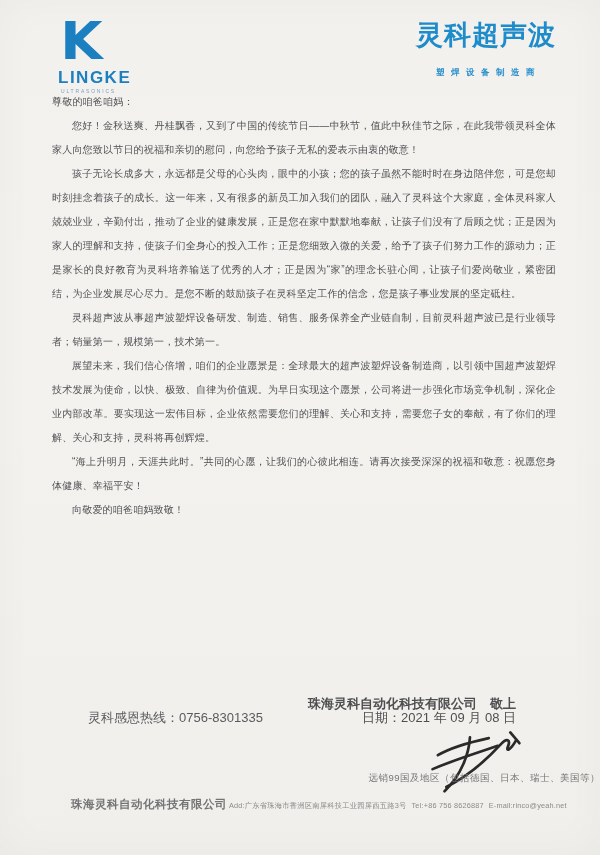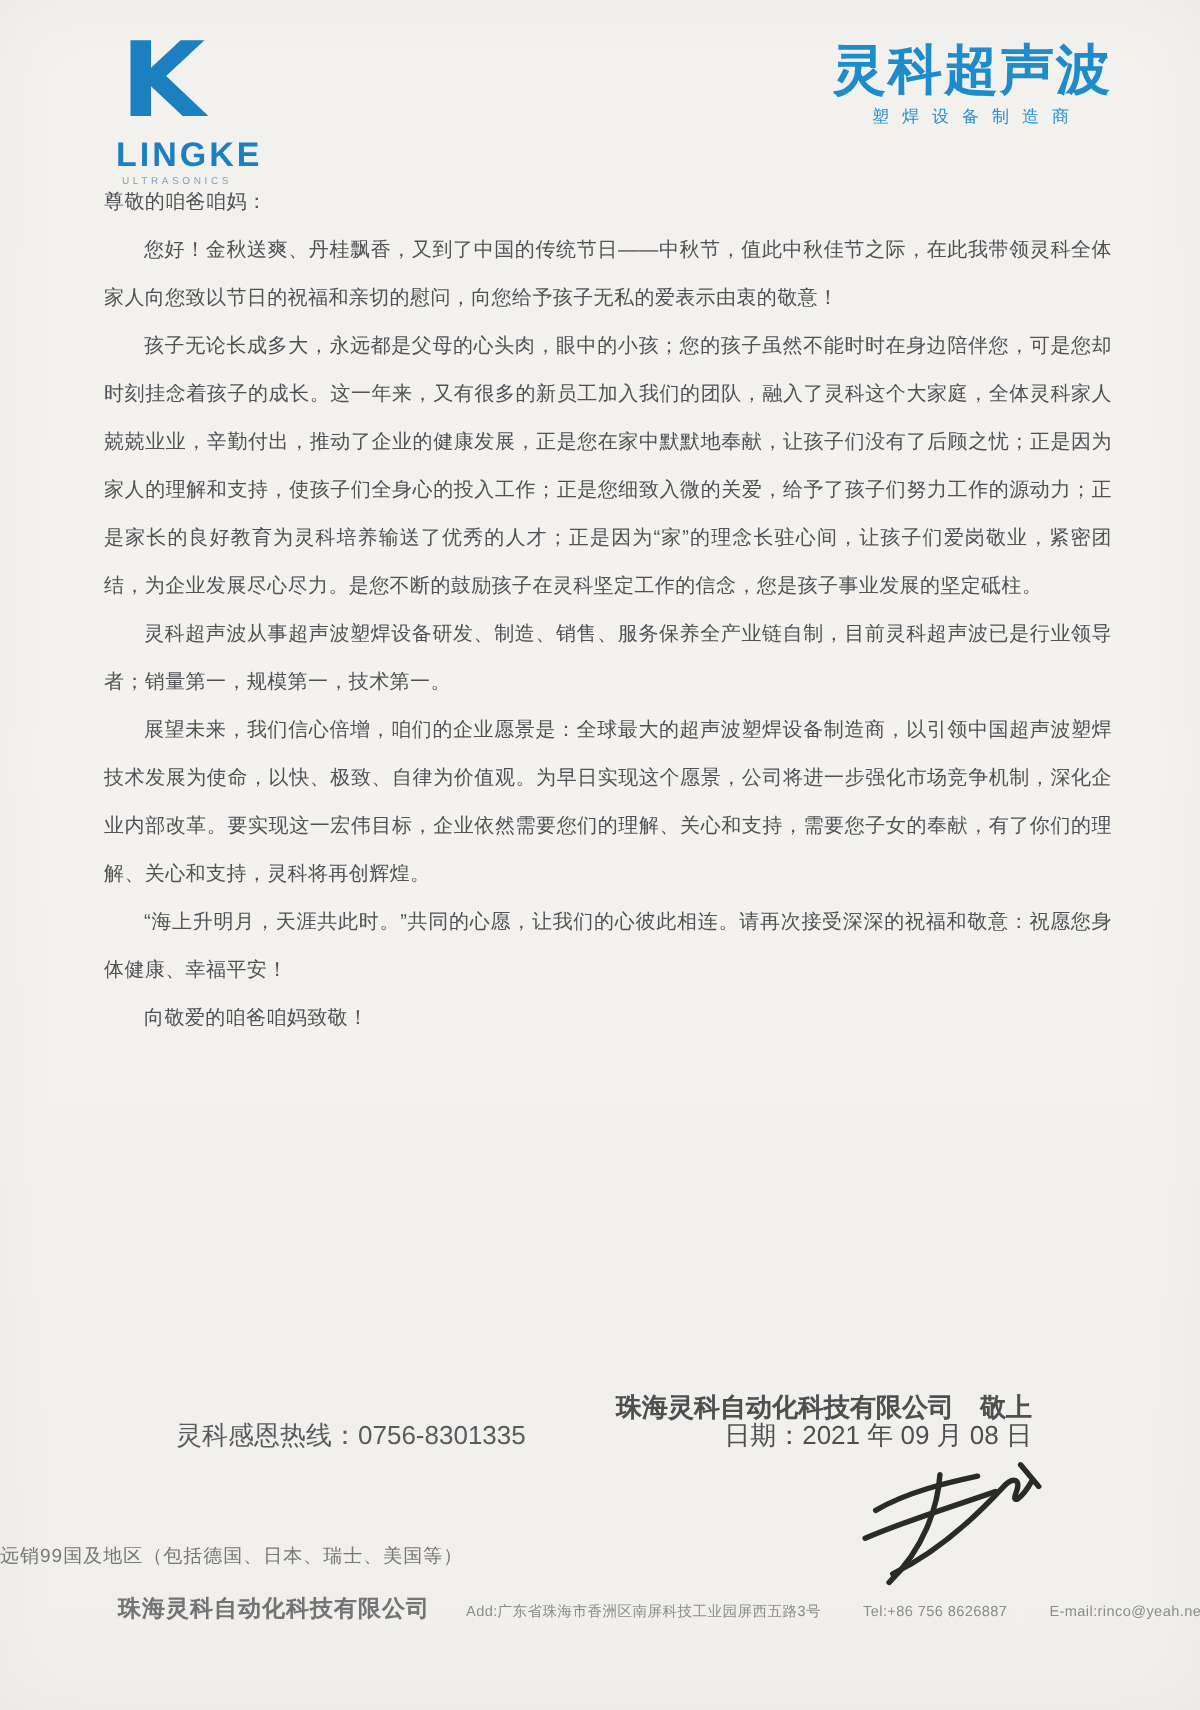--- a/index.html
+++ b/index.html
@@ -17,44 +17,44 @@
   .header { position:absolute; top:18px; left:58px; right:44px;
             display:flex; justify-content:space-between; align-items:flex-start; }
   .logo { display:flex; flex-direction:column; line-height:1; }
   .logo-k { color:#1c7fc0; font-family:"DejaVu Sans",sans-serif; font-weight:800;
             font-size:52px; line-height:0.92; margin-left:4px; transform:scaleX(1.05); }
   .logo-name { color:#1c7fc0; font-weight:800; font-size:17px; letter-spacing:1.5px; margin-top:3px; }
   .logo-tagline { color:#7fa0bd; font-size:5px; letter-spacing:1.8px; margin:3px 0 0 3px; }
 
   .brand { text-align:center; margin-top:4px; }
   .brand-title { color:#1e8bca; font-size:27px; font-weight:800; letter-spacing:1px; line-height:1; }
-  .brand-sub { color:#2b90cd; font-size:8.5px; font-weight:400; letter-spacing:6.5px;
-               margin-top:4px; padding-left:5px; }
+  .brand-sub { color:#2b90cd; font-size:8.5px; font-weight:700; letter-spacing:6.5px;
+               margin-top:18px; padding-left:5px; }
 
   
   .letter { position:absolute; top:90px; left:52px; width:504px;
             color:#515155; font-size:10px; line-height:24px;
             text-align:justify; letter-spacing:0.2px; }
   .letter p { margin:0; }
   .indent { text-indent:2em; }
 
   .signoff { position:absolute; top:681px; right:84px;
              color:#4f4f52; font-size:13px; font-weight:600;margin-top:14px; }
   .hotline { position:absolute; top:709px; left:88px; color:#5a5a5e; font-size:13px; }
   .date-line { position:absolute; top:709px; right:84px; color:#4f4f52; font-size:13px; }
 
   .signature { position:absolute; top:731px; left:424px; width:104px; height:66px;
                transform:rotate(-4deg); }
   .signature svg { width:100%; height:100%; }
 
   
-  .export-line { position:absolute; top:772px; left:0; right:0; text-align:left;
+  .export-line { position:absolute; top:772px; left:0; right:0; text-align:right;
                  color:#767677; font-size:9.5px; letter-spacing:0.5px; }
-  .footer { position:absolute; top:797px; left:59px; right:12px;
-            display:flex; align-items:baseline; gap:18px; white-space:nowrap; }
+  .footer { position:absolute; top:797px; left:71px; right:12px;
+            display:flex; align-items:baseline; gap:2px; white-space:nowrap; }
   .footer-company { color:#747476; font-size:11.5px; font-weight:700; letter-spacing:0.5px; }
   .footer-meta { color:#8b8b8c; font-size:7.3px; letter-spacing:0.2px; }
   .footer-meta + .footer-meta { margin-left:3px; }
 </style>
 </head>
 <body>
 
 <div class="page">
 
   <div class="header">

